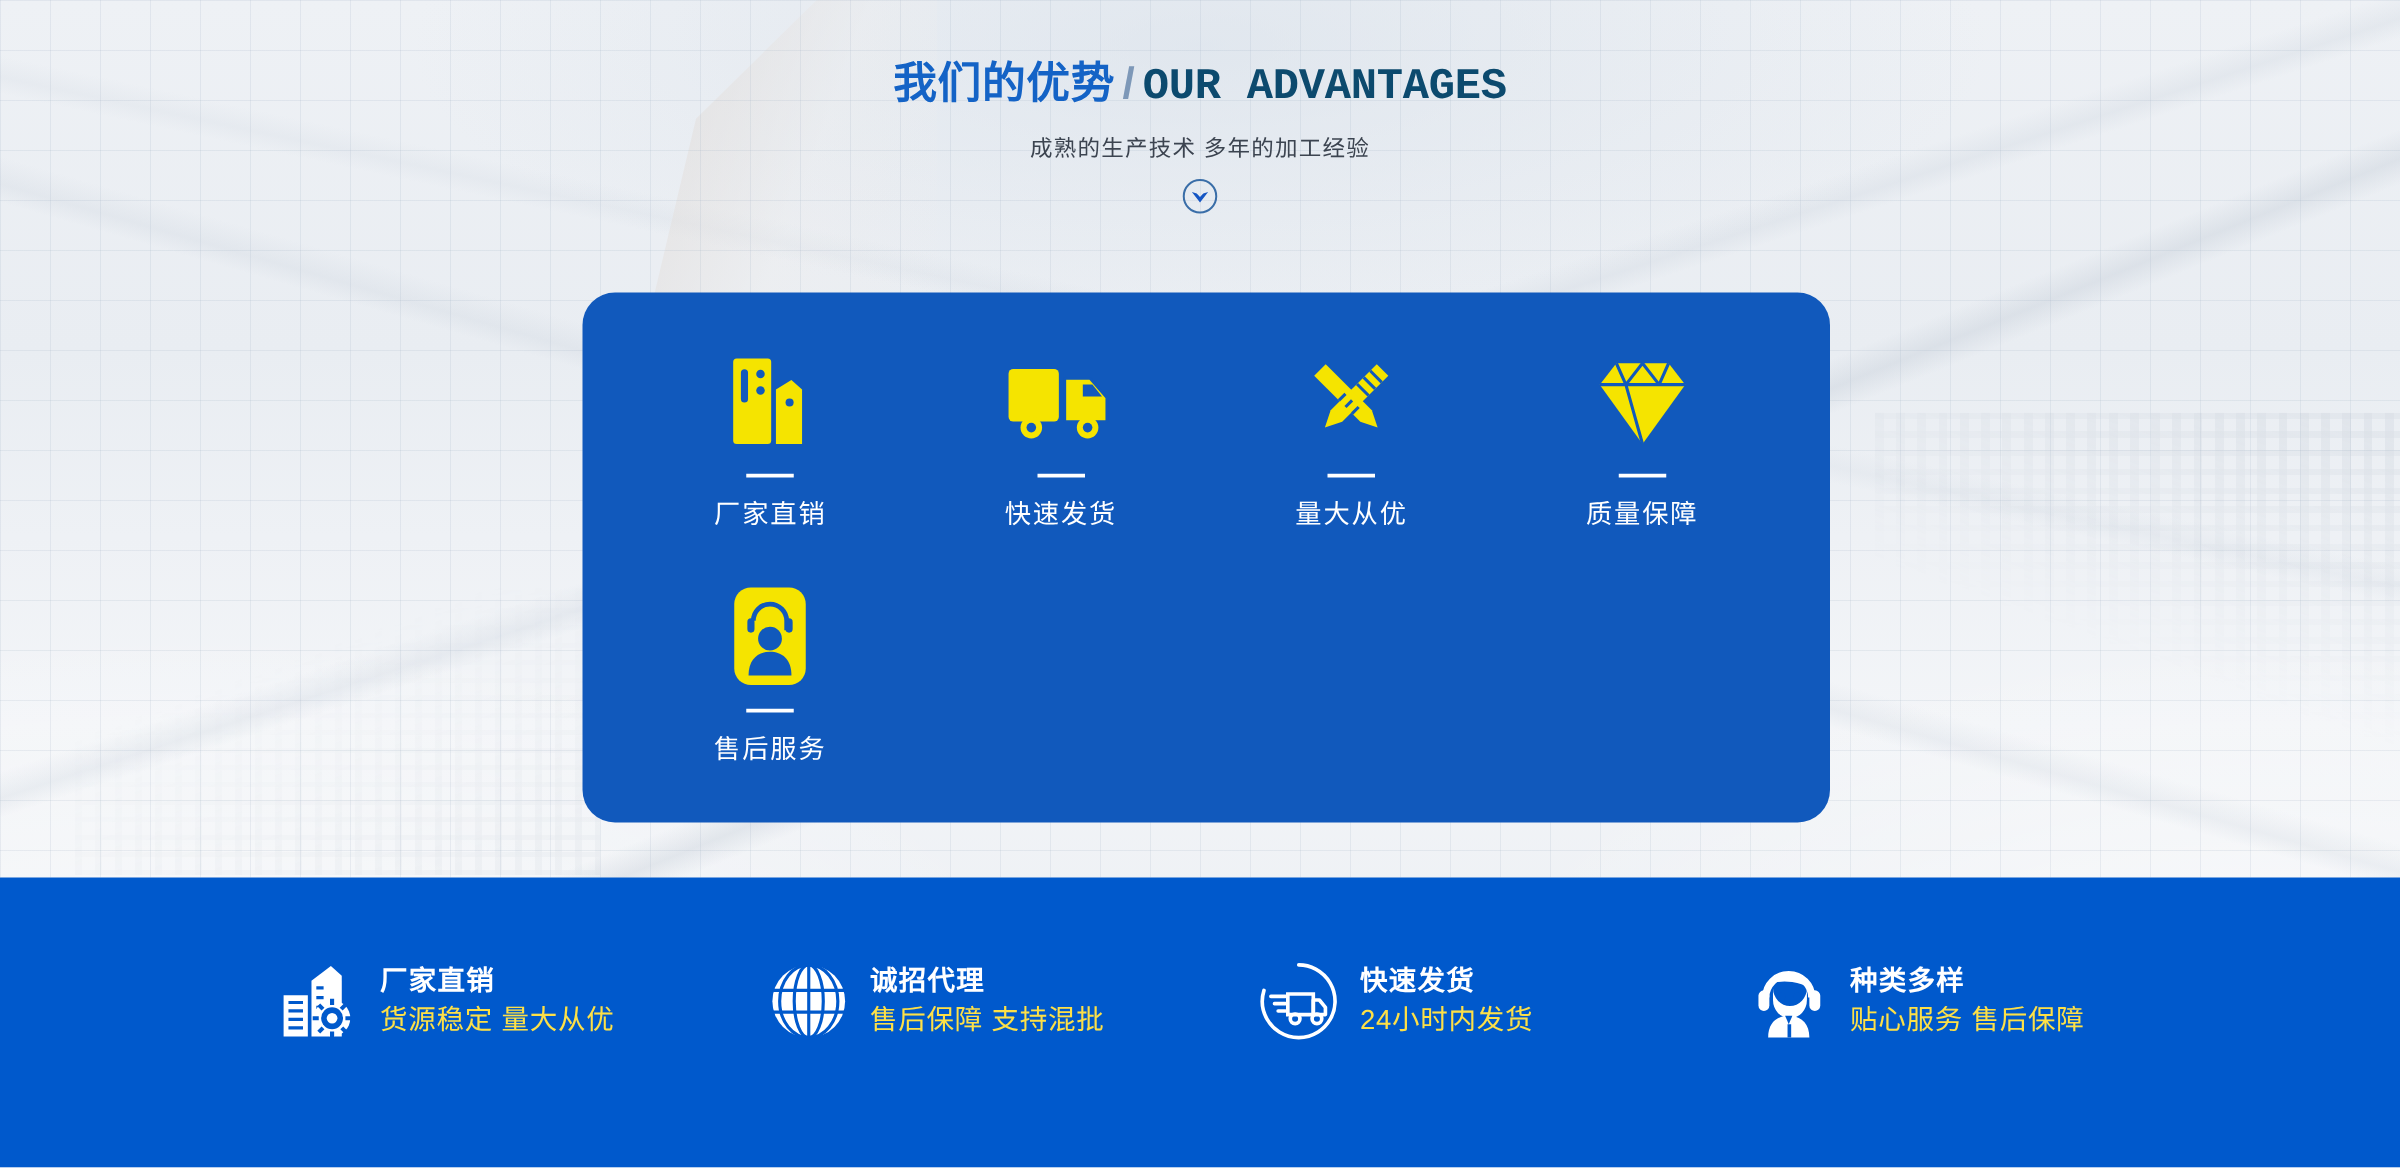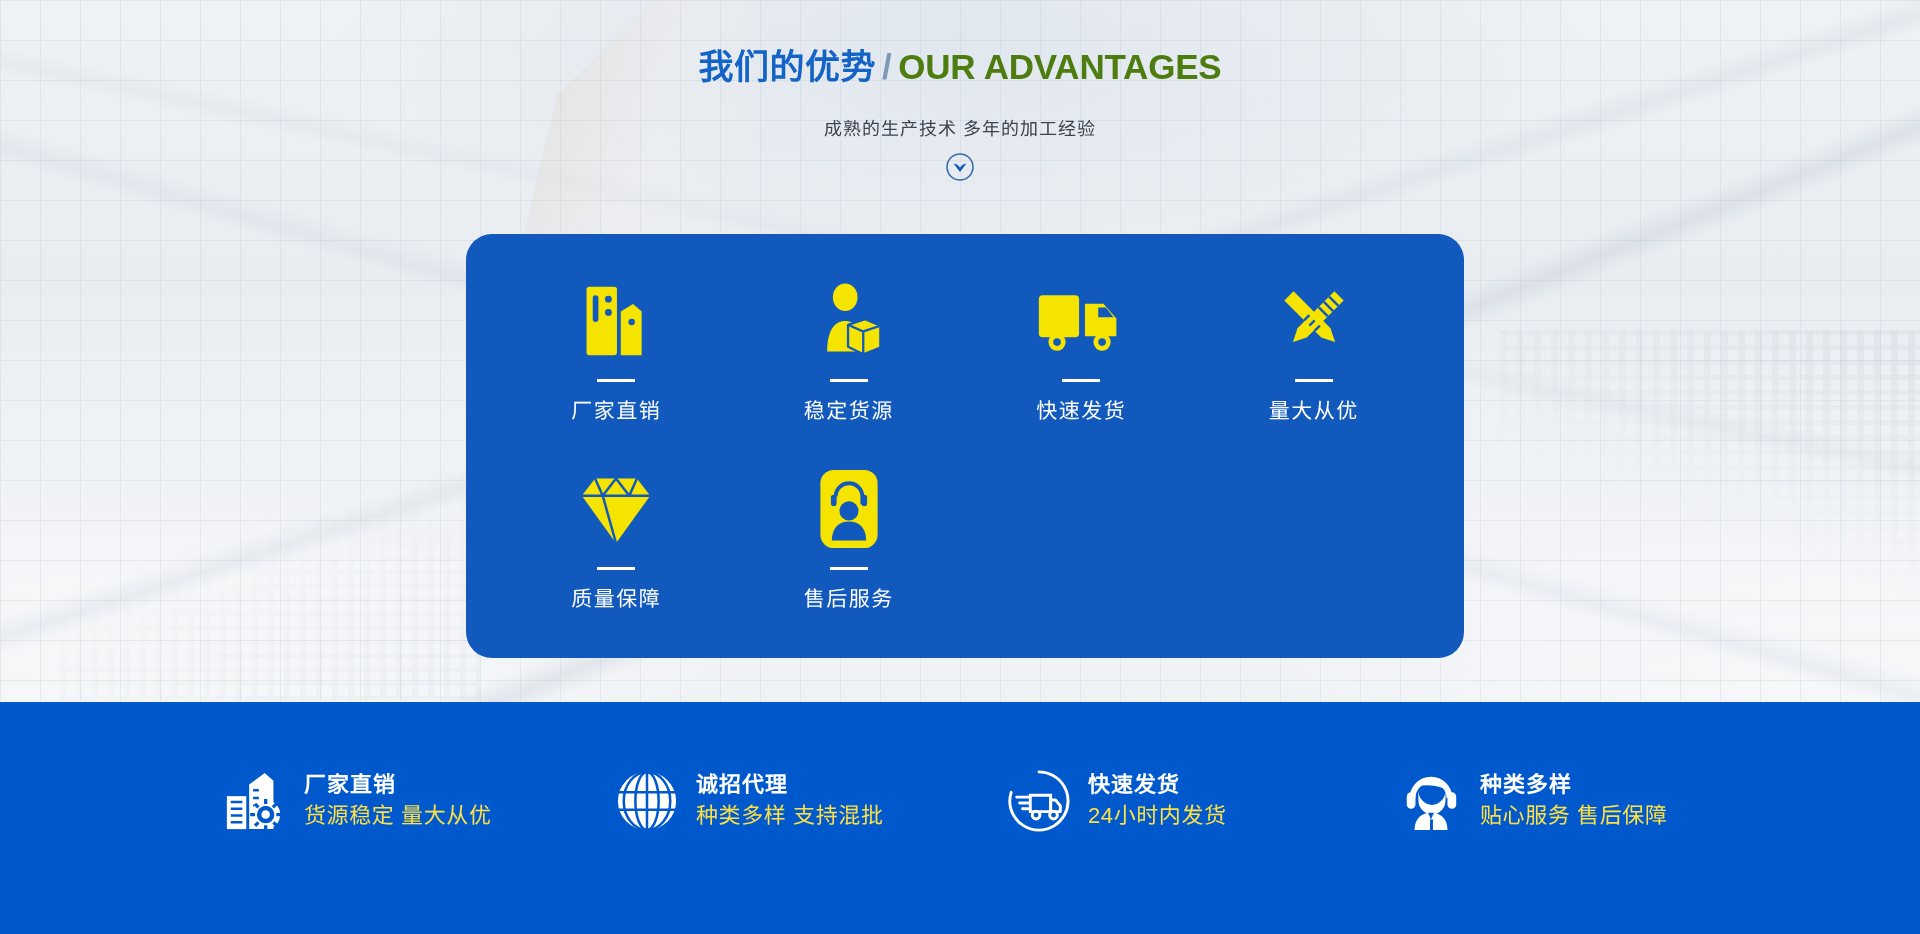--- a/index.html
+++ b/index.html
@@ -94,23 +94,23 @@
   }
   .heading-line {
     font-size: 35px;
     font-weight: bold;
     letter-spacing: .5px;
     white-space: nowrap;
     line-height: 1.2;
   }
   .heading-cn { color: #1463c6; margin-top: 46px; }
   .heading-slash { color: #7d98b8; font-weight: bold; margin: 0 6px; }
-  .heading-en { color: #4d7c0f; letter-spacing: -0.2px; }
+  .heading-en { color: #0c4a6e; letter-spacing: -0.2px; font-family: Liberation Mono, monospace; }
   .subtitle {
-    margin-top: 26px;
+    margin-top: 14px;
     font-size: 18px;
     color: #3c4450;
     letter-spacing: 1px;
   }
   .chev-wrap {
     margin: 12px auto 0;
     width: 30px; height: 30px;
   }
 
   
@@ -232,32 +232,20 @@
             <circle cx="37" cy="17" r="3.6" fill="#1159bc"></circle>
             <circle cx="37" cy="31" r="3.6" fill="#1159bc"></circle>
             <path d="M50 30 L63 22 L72 30 L72 76 L50 76 Z" fill="#f5e400"></path>
             <circle cx="61.5" cy="41" r="3.4" fill="#1159bc"></circle>
           </svg>
         </div>
         <div class="adv-rule"></div>
         <div class="adv-label">厂家直销</div>
       </div>
 
-      <div class="adv-cell">
-        <div class="adv-icon">
-          <svg viewBox="0 0 90 80" width="86" height="76" aria-hidden="true">
-            <ellipse cx="41" cy="15" rx="13" ry="14.5" fill="#f5e400"></ellipse>
-            <path d="M22 72 C22 50 30 40 41 40 C52 40 60 50 60 72 Z" fill="#f5e400"></path>
-            <path d="M44 44 L62 38 L78 45 L78 68 L60 75 L44 67 Z" fill="#f5e400" stroke="#1159bc" stroke-width="2.4" stroke-linejoin="round"></path>
-            <path d="M44 44 L60 51 L78 45 M60 51 L60 75" fill="none" stroke="#1159bc" stroke-width="2.4"></path>
-          </svg>
-        </div>
-        <div class="adv-rule"></div>
-        <div class="adv-label">稳定货源</div>
-      </div>
 
       <div class="adv-cell">
         <div class="adv-icon">
           <svg viewBox="0 0 96 70" width="92" height="68" aria-hidden="true">
             <rect x="4" y="8" width="42" height="44" rx="4" fill="#f5e400"></rect>
             <path d="M51 16 L72 16 L86 32 L86 52 L51 52 Z" fill="#f5e400" stroke="#1159bc" stroke-width="2.2" stroke-linejoin="round"></path>
             <path d="M66 21 L74 21 L82 31 L66 31 Z" fill="#1159bc"></path>
             <circle cx="23" cy="57" r="9" fill="#f5e400"></circle>
               <circle cx="23" cy="57" r="4" fill="#1159bc"></circle>
             <circle cx="70" cy="57" r="9" fill="#f5e400"></circle>
@@ -345,21 +333,21 @@
           <circle cx="33" cy="33" r="30" fill="#ffffff"></circle>
           <g stroke="#0059cc" stroke-width="2.6" fill="none">
             <ellipse cx="33" cy="33" rx="12" ry="30"></ellipse>
             <ellipse cx="33" cy="33" rx="24" ry="30"></ellipse>
             <path d="M3.6 24 H62.4 M3.6 42 H62.4 M33 3 V63"></path>
           </g>
         </svg>
       </div>
       <div class="foot-text">
         <div class="foot-title">诚招代理</div>
-        <div class="foot-sub">种类多样 支持混批</div>
+        <div class="foot-sub">售后保障 支持混批</div>
       </div>
     </div>
 
     <div class="foot-item">
       <div class="foot-icon">
         <svg viewBox="0 0 66 66" width="64" height="64" aria-hidden="true">
           <path d="M33 3 a30 30 0 1 1 -0.1 0" fill="none" stroke="#ffffff" stroke-width="3" stroke-linecap="round" stroke-dasharray="150 38"></path>
           <path d="M24 27 H45 V44 H24 Z" fill="none" stroke="#ffffff" stroke-width="3"></path>
           <path d="M45 32 H50 L55 38 V44 H45 Z" fill="none" stroke="#ffffff" stroke-width="3" stroke-linejoin="round"></path>
           <path d="M10 29 H22 M13 35 H22 M16 41 H22" stroke="#ffffff" stroke-width="3" stroke-linecap="round"></path>

